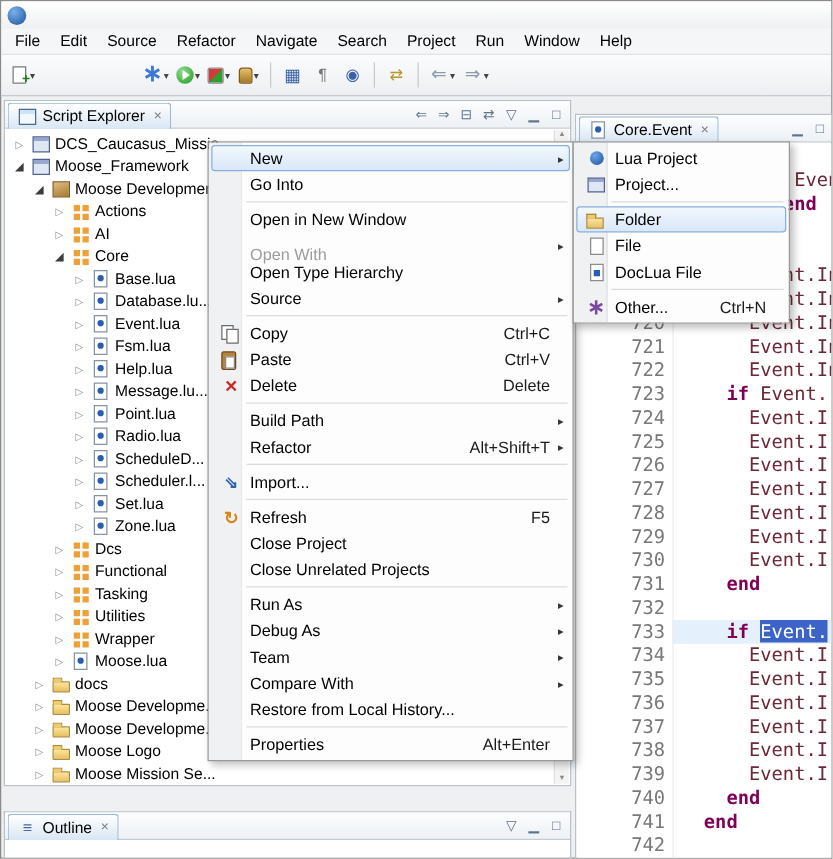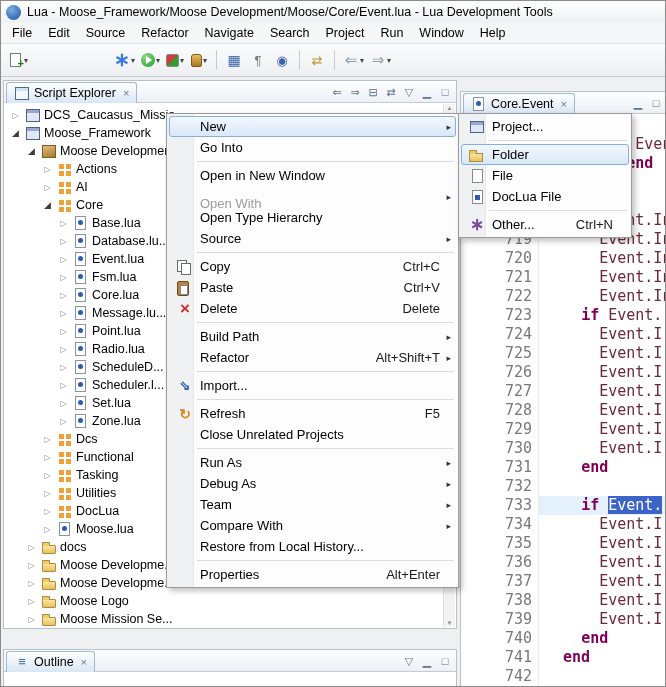--- a/index.html
+++ b/index.html
@@ -126,21 +126,20 @@
   .mi-docluafile::after{content:"";position:absolute;left:9px;top:6px;width:5px;height:5px;background:#2b5cb4;}
   .mi-other::before{content:"∗";color:#7a4a9e;font-weight:bold;font-size:17px;line-height:14px;}
   .sash{position:absolute;left:456px;top:79px;width:3px;bottom:0;}
 </style>
 </head>
 <body>
 
 <div class="window">
   <div class="titlebar">
     <span class="app-icon"></span>
-    <span>Lua - Moose_Framework/Moose Development/Moose/Core/Event.lua - Lua Development Tools</span>
   </div>
 
   <div class="menubar" id="menubar">
       <div class="menu">File</div>
       <div class="menu">Edit</div>
       <div class="menu">Source</div>
       <div class="menu">Refactor</div>
       <div class="menu">Navigate</div>
       <div class="menu">Search</div>
       <div class="menu">Project</div>
@@ -259,21 +258,21 @@
           <span class="tree-label">Event.lua</span>
         </div>
         <div class="tree-row" style="padding-left: 52px;">
           <span class="twisty collapsed">▷</span>
           <span class="icon icon-luafile"></span>
           <span class="tree-label">Fsm.lua</span>
         </div>
         <div class="tree-row" style="padding-left: 52px;">
           <span class="twisty collapsed">▷</span>
           <span class="icon icon-luafile"></span>
-          <span class="tree-label">Core.lua</span>
+          <span class="tree-label">Help.lua</span>
         </div>
         <div class="tree-row" style="padding-left: 52px;">
           <span class="twisty collapsed">▷</span>
           <span class="icon icon-luafile"></span>
           <span class="tree-label">Message.lu...</span>
         </div>
         <div class="tree-row" style="padding-left: 52px;">
           <span class="twisty collapsed">▷</span>
           <span class="icon icon-luafile"></span>
           <span class="tree-label">Point.lua</span>
@@ -319,21 +318,21 @@
           <span class="tree-label">Tasking</span>
         </div>
         <div class="tree-row" style="padding-left: 36px;">
           <span class="twisty collapsed">▷</span>
           <span class="icon icon-package"></span>
           <span class="tree-label">Utilities</span>
         </div>
         <div class="tree-row" style="padding-left: 36px;">
           <span class="twisty collapsed">▷</span>
           <span class="icon icon-package"></span>
-          <span class="tree-label">DocLua</span>
+          <span class="tree-label">Wrapper</span>
         </div>
         <div class="tree-row" style="padding-left: 36px;">
           <span class="twisty collapsed">▷</span>
           <span class="icon icon-luafile"></span>
           <span class="tree-label">Moose.lua</span>
         </div>
         <div class="tree-row" style="padding-left: 20px;">
           <span class="twisty collapsed">▷</span>
           <span class="icon icon-folder"></span>
           <span class="tree-label">docs</span>
@@ -507,20 +506,26 @@
       </div>
       <div class="menu-sep"></div>
       <div class="menu-item">
         <span class="mi-icon mi-refresh"></span>
         <span class="mi-label">Refresh</span>
         <span class="mi-shortcut">F5</span>
         <span class="mi-arrow"></span>
       </div>
       <div class="menu-item">
         <span class="mi-icon"></span>
+        <span class="mi-label">Close Project</span>
+        <span class="mi-shortcut"></span>
+        <span class="mi-arrow"></span>
+      </div>
+      <div class="menu-item">
+        <span class="mi-icon"></span>
         <span class="mi-label">Close Unrelated Projects</span>
         <span class="mi-shortcut"></span>
         <span class="mi-arrow"></span>
       </div>
       <div class="menu-sep"></div>
       <div class="menu-item">
         <span class="mi-icon"></span>
         <span class="mi-label">Run As</span>
         <span class="mi-shortcut"></span>
         <span class="mi-arrow">▸</span>
@@ -551,20 +556,26 @@
       </div>
       <div class="menu-sep"></div>
       <div class="menu-item">
         <span class="mi-icon"></span>
         <span class="mi-label">Properties</span>
         <span class="mi-shortcut">Alt+Enter</span>
         <span class="mi-arrow"></span>
       </div>
     </div>
   <div class="popup" id="new-submenu">
+      <div class="menu-item">
+        <span class="mi-icon mi-luaproject"></span>
+        <span class="mi-label">Lua Project</span>
+        <span class="mi-shortcut"></span>
+        <span class="mi-arrow"></span>
+      </div>
       <div class="menu-item">
         <span class="mi-icon mi-project"></span>
         <span class="mi-label">Project...</span>
         <span class="mi-shortcut"></span>
         <span class="mi-arrow"></span>
       </div>
       <div class="menu-sep"></div>
       <div class="menu-item selected">
         <span class="mi-icon mi-folder"></span>
         <span class="mi-label">Folder</span>

